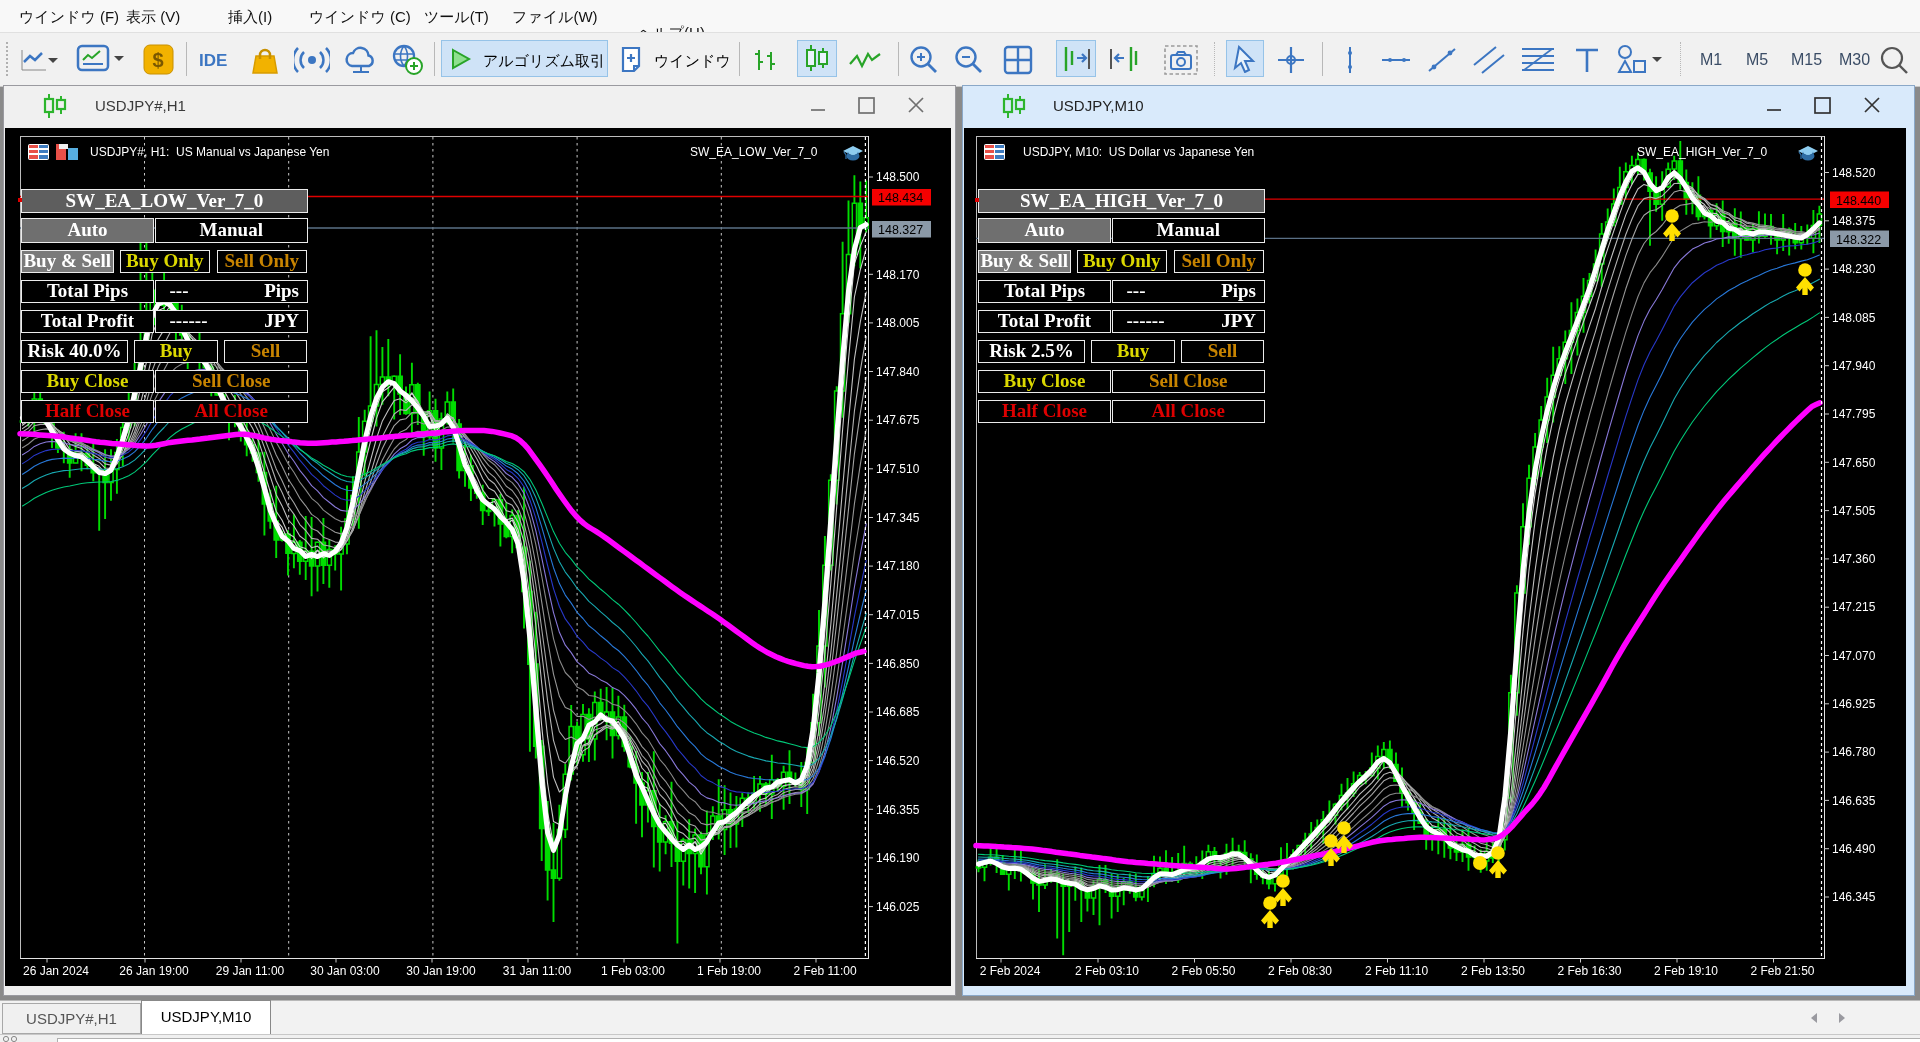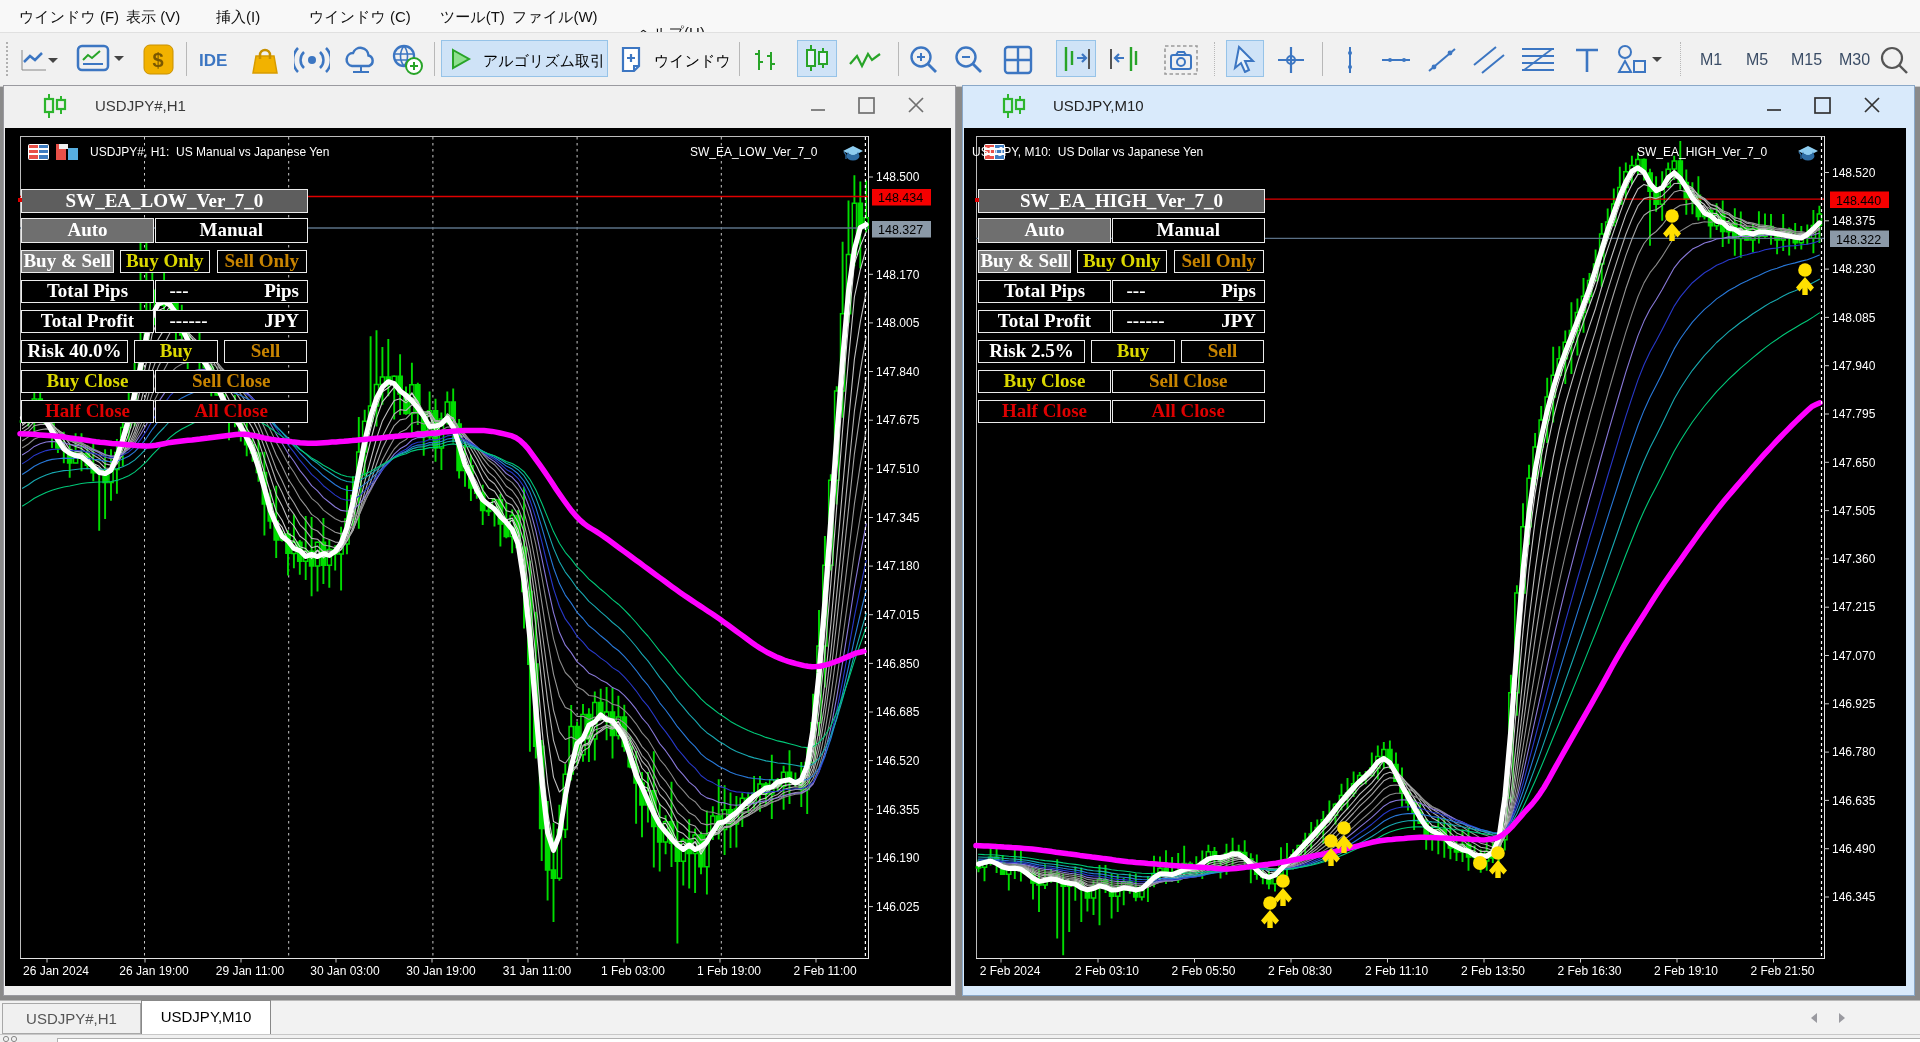--- a/index.html
+++ b/index.html
@@ -1,18 +1,18 @@
 <!DOCTYPE html>
 <html><head><meta charset="utf-8"><style>html,body{margin:0;padding:0;width:1920px;height:1042px;overflow:hidden;background:#8a8a8a}*{box-sizing:content-box}.tsep{position:absolute;top:42px;height:34px;border-left:1px solid #b8b8b8}.tbt{position:absolute;font:15px "Liberation Sans";color:#000}.chh{position:absolute;font:12px "Liberation Sans";color:#fff;white-space:pre}</style></head><body>
 <div style="position:absolute;left:0;top:0;width:1920px;height:32px;background:#f8f8f8"></div>
 <div style="position:absolute;left:19px;top:8px;font:15px 'Liberation Sans';color:#111">ウインドウ (F)</div>
 <div style="position:absolute;left:126px;top:8px;font:15px 'Liberation Sans';color:#111">表示 (V)</div>
-<div style="position:absolute;left:216px;top:8px;font:15px 'Liberation Sans';color:#111">挿入(I)</div>
+<div style="position:absolute;left:228px;top:8px;font:15px 'Liberation Sans';color:#111">挿入(I)</div>
 <div style="position:absolute;left:309px;top:8px;font:15px 'Liberation Sans';color:#111">ウインドウ (C)</div>
-<div style="position:absolute;left:440px;top:8px;font:15px 'Liberation Sans';color:#111">ツール(T)</div>
+<div style="position:absolute;left:424px;top:8px;font:15px 'Liberation Sans';color:#111">ツール(T)</div>
 <div style="position:absolute;left:512px;top:8px;font:15px 'Liberation Sans';color:#111">ファイル(W)</div>
 <div style="position:absolute;left:638px;top:24px;font:15px 'Liberation Sans';color:#111">ヘルプ(H)</div>
 <div style="position:absolute;left:0;top:32px;width:1920px;height:55px;background:#f1f1f1;border-top:1px solid #e0e0e0;border-bottom:1px solid #c8c8c8;box-sizing:border-box"></div>
 <svg style="position:absolute;left:3px;top:40px" width="8" height="38">
     <path d="M4 2v34" stroke="#b0b0b0" stroke-width="2" stroke-dasharray="2 2"></path>
   </svg>
 <svg style="position:absolute;left:18px;top:44px" width="40" height="32">
     <path d="M4 6v20h24" stroke="#888" fill="none"></path>
     <path d="M6 18l6-6 5 4 7-7" stroke="#3c76c2" stroke-width="2.5" fill="none"></path>
     <path d="M30 14l5 5 5-5z" fill="#444"></path>
@@ -378,21 +378,21 @@
     <div style="position:absolute;left:12px;top:4px;width:10px;height:12px;background:#57aee0"></div>
   </div>
 <div class="chh" style="left:90px;top:145px">USDJPY#, H1:  US Manual vs Japanese Yen</div>
 <div class="chh" style="left:690px;top:145px">SW_EA_LOW_Ver_7_0</div>
 <div style="position:absolute;left:984px;top:144px;width:21px;height:16px;background:#fff;border-radius:2px">
     <div style="position:absolute;left:1px;top:1px;width:9px;height:14px;background:#e85048"></div>
     <div style="position:absolute;left:11px;top:1px;width:9px;height:14px;background:#3e7cc0"></div>
     <div style="position:absolute;left:1px;top:4px;width:19px;height:2px;background:#fff"></div>
     <div style="position:absolute;left:1px;top:9px;width:19px;height:2px;background:#fff"></div>
   </div>
-<div class="chh" style="left:972px;top:145px">USDJPY, M10:  US Dollar vs Japanese Yen</div>
+<div class="chh" style="left:1023px;top:145px">USDJPY, M10:  US Dollar vs Japanese Yen</div>
 <div class="chh" style="left:1637px;top:145px">SW_EA_HIGH_Ver_7_0</div>
 <div style="position:absolute;left:0;top:1000px;width:1920px;height:34px;background:#f2f2f2;border-top:1px solid #b8b8b8"></div>
 <div style="position:absolute;left:2px;top:1003px;width:139px;height:31px;background:#f0f0f0;border:1px solid #a8a8a8;box-sizing:border-box;font:15px 'Liberation Sans';color:#555;text-align:center;line-height:29px">USDJPY#,H1</div>
 <div style="position:absolute;left:141px;top:1000px;width:130px;height:34px;background:#ffffff;border:1px solid #888;border-bottom:none;box-sizing:border-box;font:15px 'Liberation Sans';color:#000;text-align:center;line-height:31px">USDJPY,M10</div>
 <svg style="position:absolute;left:1805px;top:1010px" width="50" height="16">
     <path d="M12 3l-6 5 6 5z" fill="#9a9aa0"></path>
     <path d="M34 3l6 5-6 5z" fill="#9a9aa0"></path>
   </svg>
 <div style="position:absolute;left:0;top:1034px;width:1920px;height:8px;background:#f0f0f0;border-top:1px solid #c8c8c8"></div>
 <div style="position:absolute;left:57px;top:1038px;width:1863px;height:4px;background:#ffffff;border:1px solid #b0b0b0"></div>

